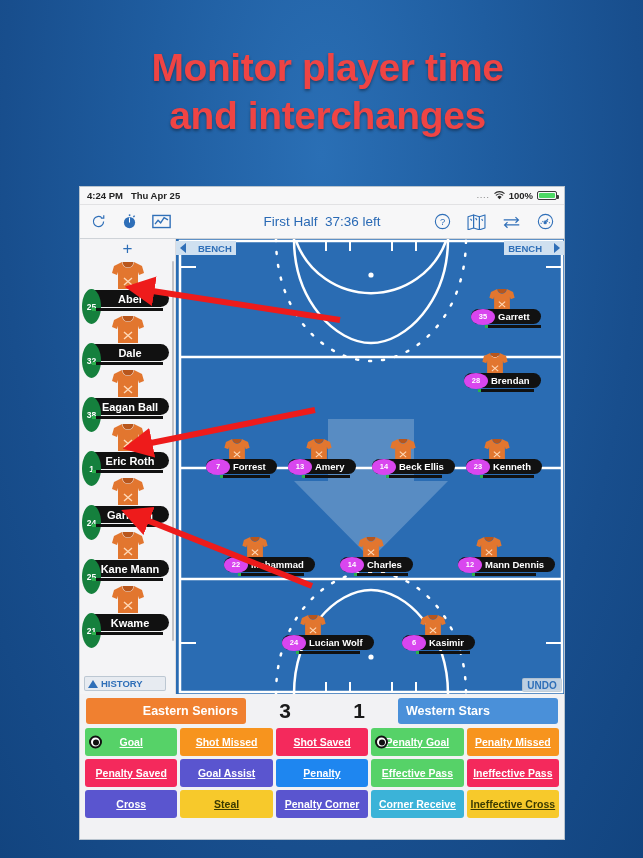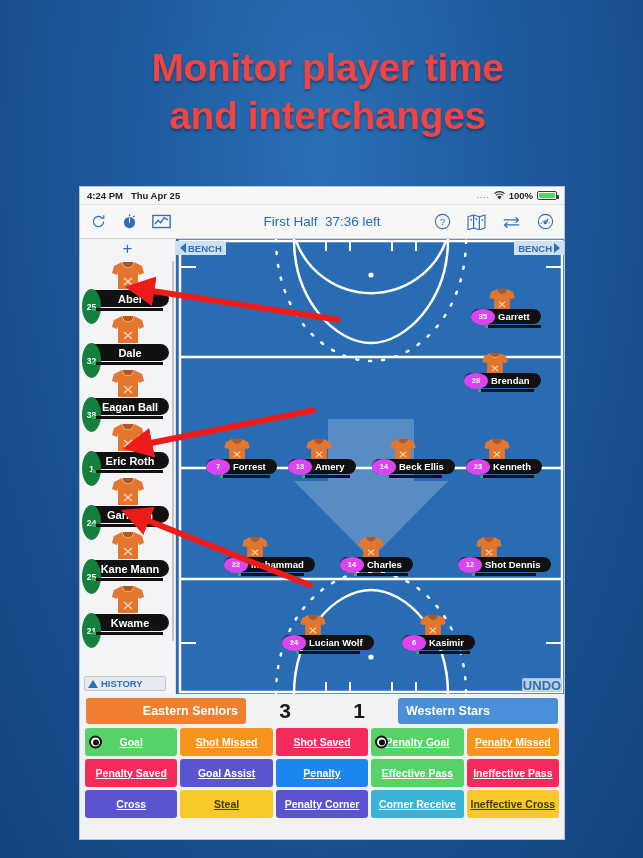--- a/index.html
+++ b/index.html
@@ -97,21 +97,21 @@
     border-radius:2px; display:flex; align-items:center; gap:3px; padding-left:3px;
     font-size:9.5px; color:#2f6fb8; font-weight:600;
   }
   .tri{ width:0;height:0;border-left:5px solid transparent;border-right:5px solid transparent;border-bottom:8px solid #2f6fb8; }
 
   
   .pitch{ flex:1; position:relative; background:#2a6cb3; overflow:hidden; }
   .benchtag{
     position:absolute; top:2px; height:14px; background:#cfe0f0;
     color:#2f6fb8; font-size:9.5px; font-weight:600;
-    display:flex; align-items:center; padding:0 4px; gap:2px;
+    display:flex; align-items:center; padding:0 4px; gap:12px;
   }
   .benchtag.l{ left:0; }
   .benchtag.r{ right:0; }
   .arrowL{ width:0;height:0;border-top:5px solid transparent;border-bottom:5px solid transparent;border-right:6px solid #2f6fb8; }
   .arrowR{ width:0;height:0;border-top:5px solid transparent;border-bottom:5px solid transparent;border-left:6px solid #2f6fb8; }
 
   .fplayer{ position:absolute; }
   .fnamebar{
     position:absolute; left:0; top:22px; height:15px; background:#111;
     border-radius:8px; display:flex; align-items:center; white-space:nowrap;
@@ -122,21 +122,21 @@
     font-size:7.5px;font-weight:bold;display:flex;align-items:center;justify-content:center;
     margin:0 3px 0 0; flex:0 0 auto;
   }
   .fname{ color:#fff;font-size:9.5px;font-weight:600; padding-right:4px;}
   .ftbar{ position:absolute; top:38px; height:2.5px; background:#111; }
   .ftbar i{ position:absolute;left:0;top:0;bottom:0;width:3px;background:#2bb24c; }
 
   .undo{
     position:absolute; right:2px; bottom:2px; width:40px; height:14px;
     background:rgba(226,232,238,.8); border:1px solid rgba(160,175,190,.5);
-    color:#2f6fb8; font-size:13px; font-weight:600;
+    color:#2f6fb8; font-size:10px; font-weight:600;
     display:flex; align-items:center; justify-content:center; border-radius:2px;
   }
 
   
   .scorebar{
     height:34px; background:#f2f2f4; display:flex; align-items:center;
     padding:3px 6px; gap:4px;
   }
   .teamchip{
     height:26px; flex:0 0 160px; border-radius:3px; color:#fff;
@@ -577,21 +577,21 @@
       <div class="fplayer" style="left:282px;top:296px">
         <span style="position:absolute;left:16px;top:0">
           <svg width="30" height="26" viewBox="0 0 38 32">
               <path d="M13 2 5 6l-2 7 5 2 1-3v17h20V12l1 3 5-2-2-7-8-4a5 5 0 0 1-12 0z" fill="#e2762f"></path>
               <path d="M13.5 2h11a5.5 5.5 0 0 1-11 0z" fill="#b8561c"></path>
               <path d="M15 18l8 7m0-7l-8 7" stroke="#ffd9b8" stroke-width="1.4" fill="none"></path>
             </svg>
         </span>
         <div class="fnamebar">
           <span class="fnum">12</span>
-          <span class="fname">Shot Dennis</span>
+          <span class="fname">Mann Dennis</span>
         </div>
         <div class="ftbar" style="left:14px;width:64px">
             <i></i>
           </div>
       </div>
 
       <div class="fplayer" style="left:106px;top:374px">
         <span style="position:absolute;left:16px;top:0">
           <svg width="30" height="26" viewBox="0 0 38 32">
               <path d="M13 2 5 6l-2 7 5 2 1-3v17h20V12l1 3 5-2-2-7-8-4a5 5 0 0 1-12 0z" fill="#e2762f"></path>

